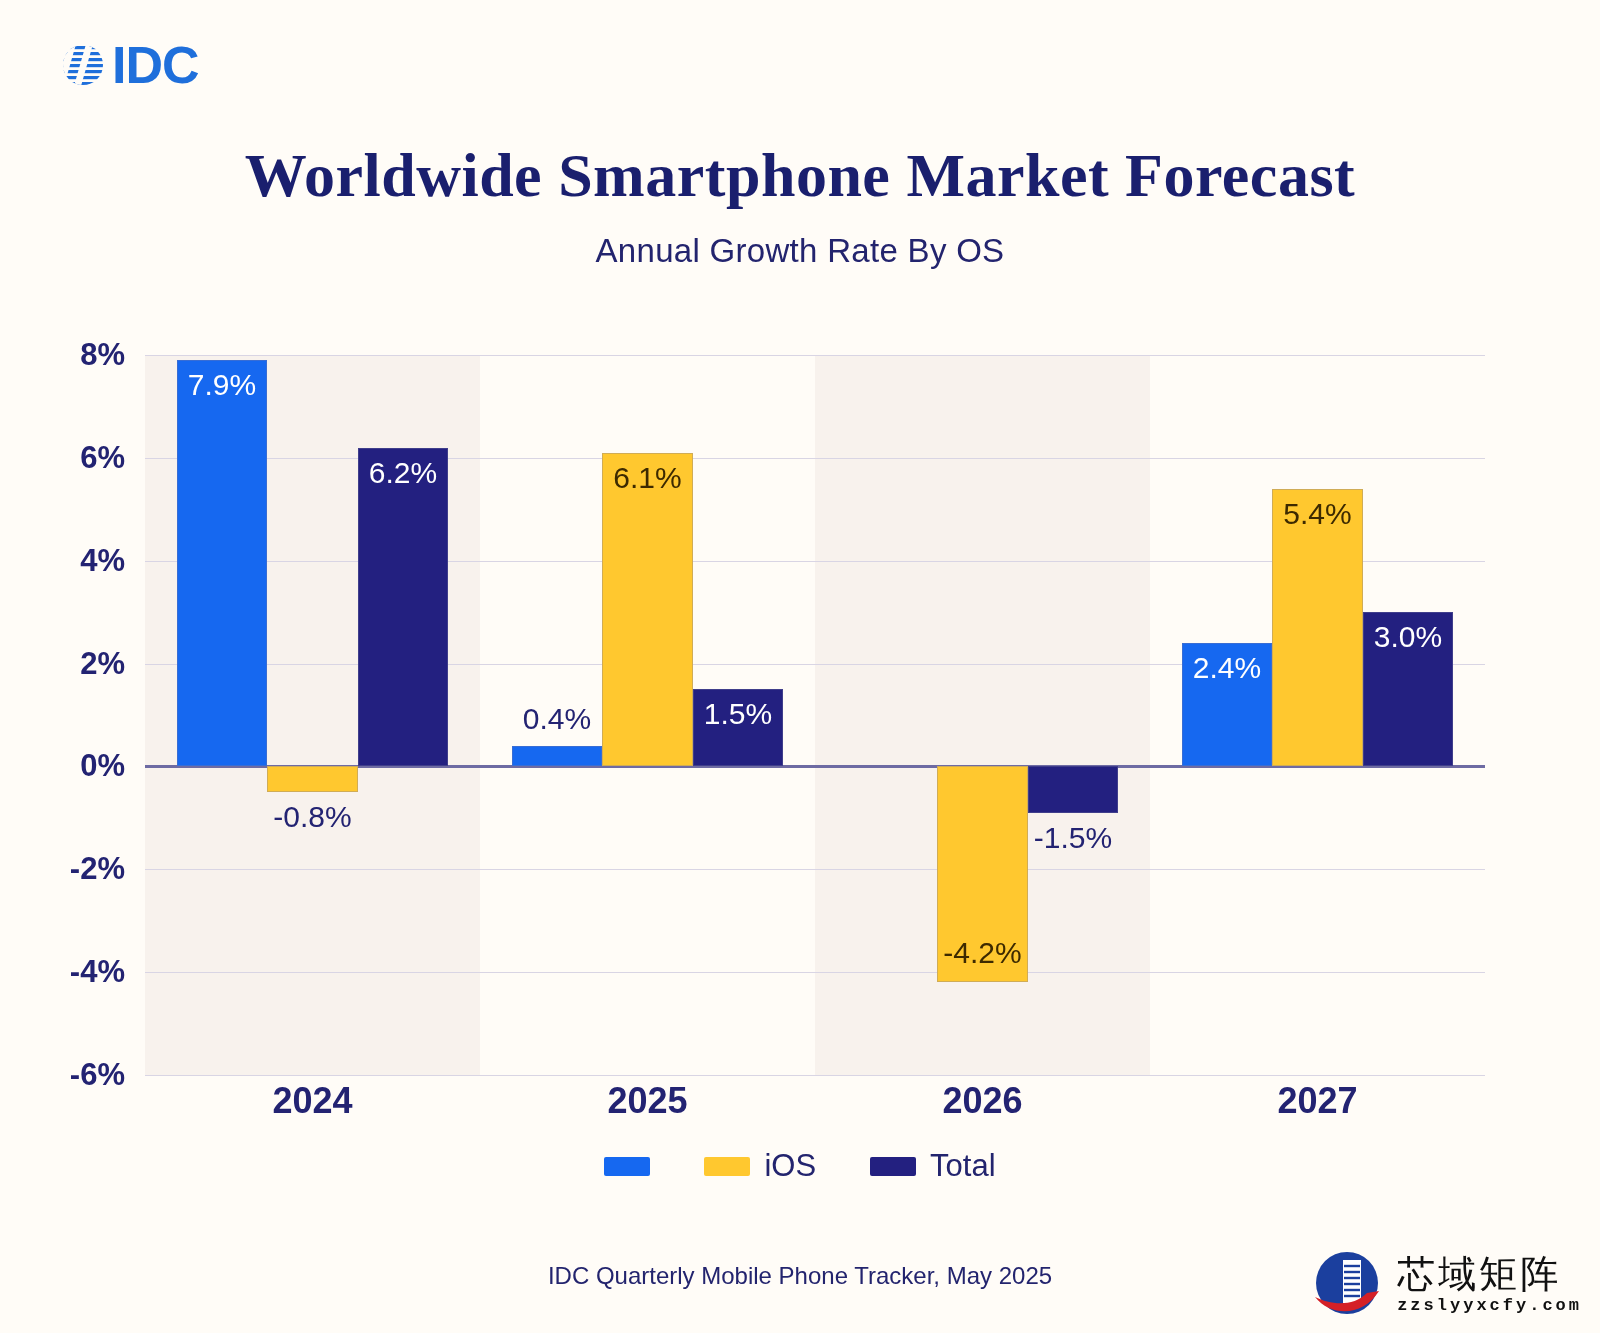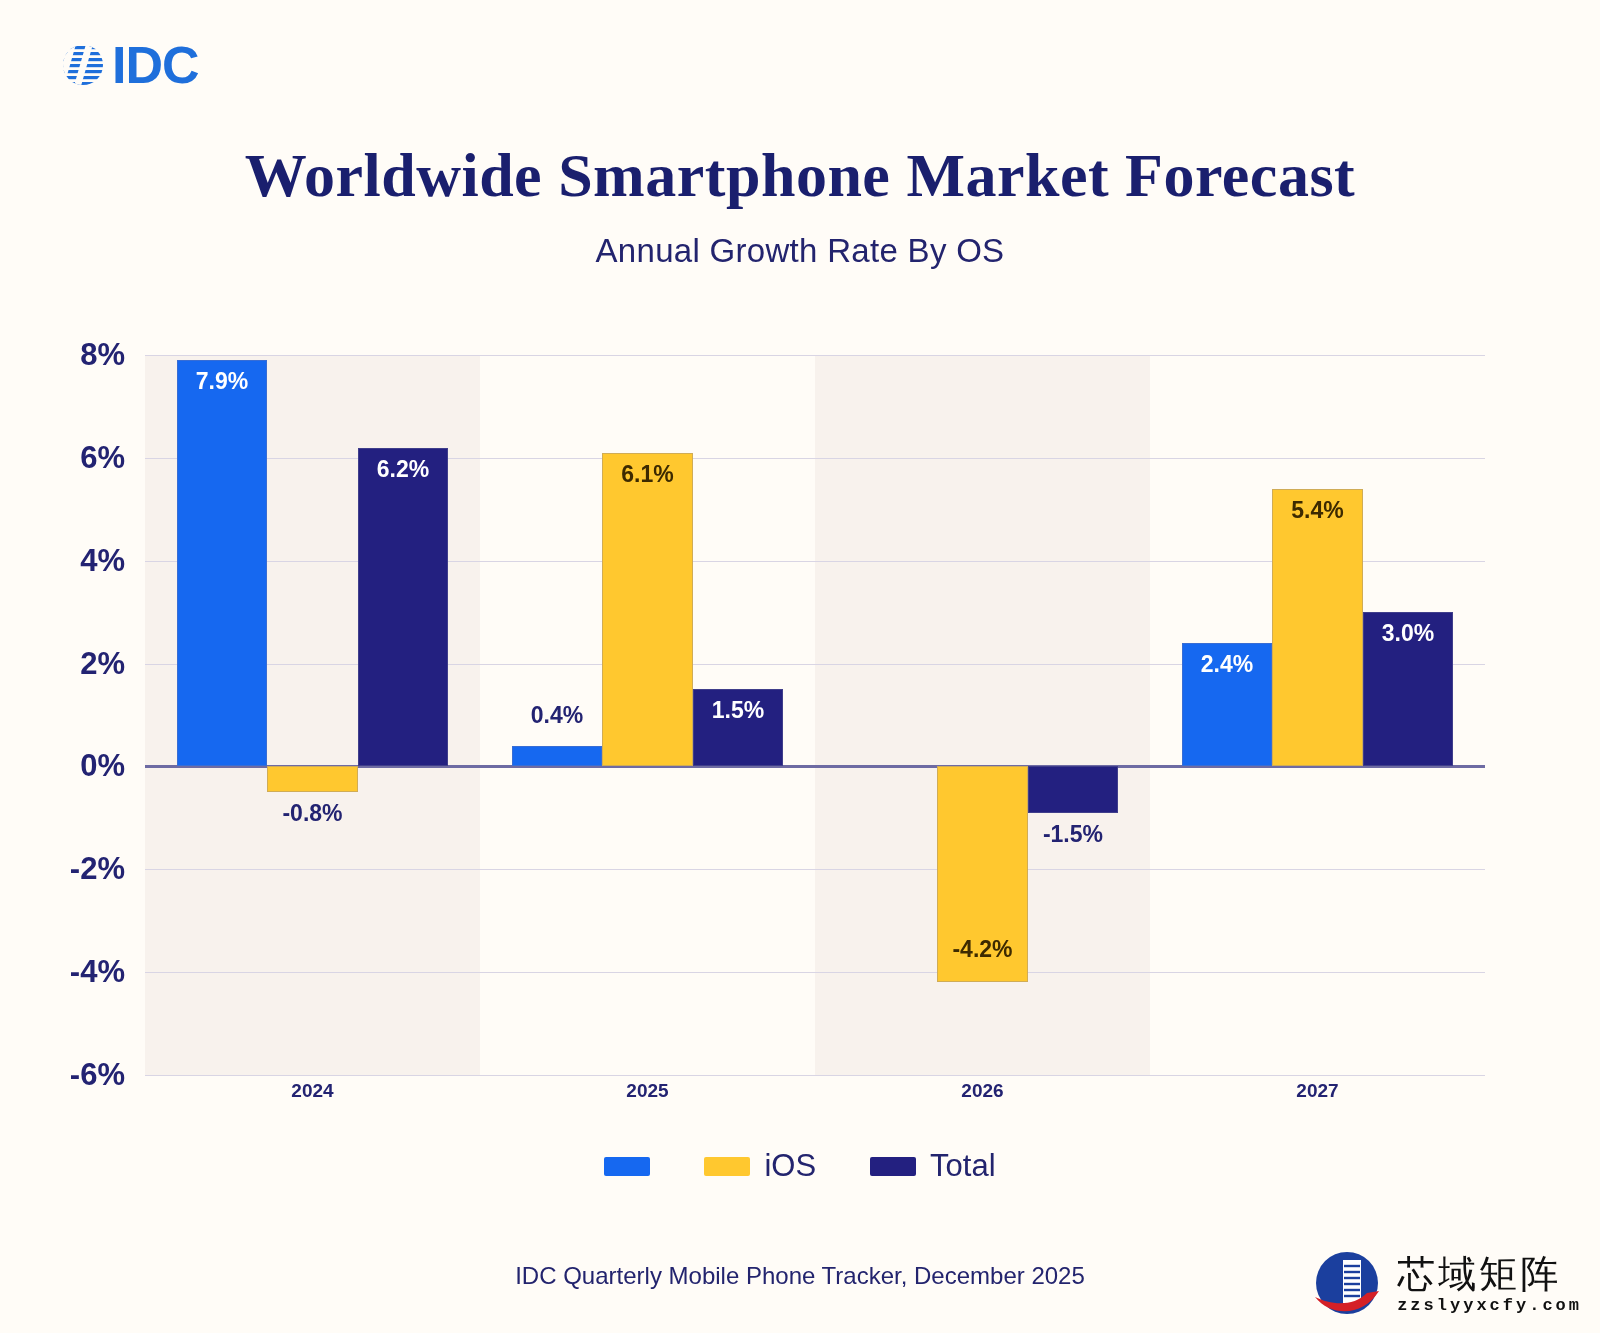--- a/index.html
+++ b/index.html
@@ -101,31 +101,31 @@
     white-space: nowrap;
   }
 
   
   .bar {
     position: absolute;
     border: 1px solid rgba(120,120,160,0.35);
   }
   .bar-label {
     position: absolute;
-    font-size: 23px;
-    font-weight: 700;
+    font-size: 30px;
+    font-weight: 400;
     white-space: nowrap;
     text-align: center;
   }
 
   
   .xtick {
     position: absolute;
     top: 725px;
-    font-size: 19px;
+    font-size: 36px;
     font-weight: 700;
     color: #232372;
     transform: translateX(-50%);
   }
 
   
   .legend {
     position: absolute;
     top: 1148px;
     left: 0;
@@ -266,21 +266,21 @@
     <div class="legend-item">
       <span class="legend-swatch" style="background: rgb(255, 200, 47);"></span>
       <span class="legend-label">iOS</span>
     </div>
     <div class="legend-item">
       <span class="legend-swatch" style="background: rgb(35, 32, 128);"></span>
       <span class="legend-label">Total</span>
     </div>
   </div>
 
-<div class="source">IDC Quarterly Mobile Phone Tracker, December 2025</div>
+<div class="source">IDC Quarterly Mobile Phone Tracker, May 2025</div>
 
 <div class="watermark">
   <svg class="wm-badge" viewBox="0 0 76 76">
     <circle cx="38" cy="36" r="31" fill="#1b3f9e"></circle>
     <g fill="#ffffff">
       <polygon points="34,13 52,13 52,56 34,56"></polygon>
     </g>
     <g stroke="#1b3f9e" stroke-width="2.4">
       <line x1="35" y1="19" x2="51" y2="19"></line>
       <line x1="35" y1="25" x2="51" y2="25"></line>

